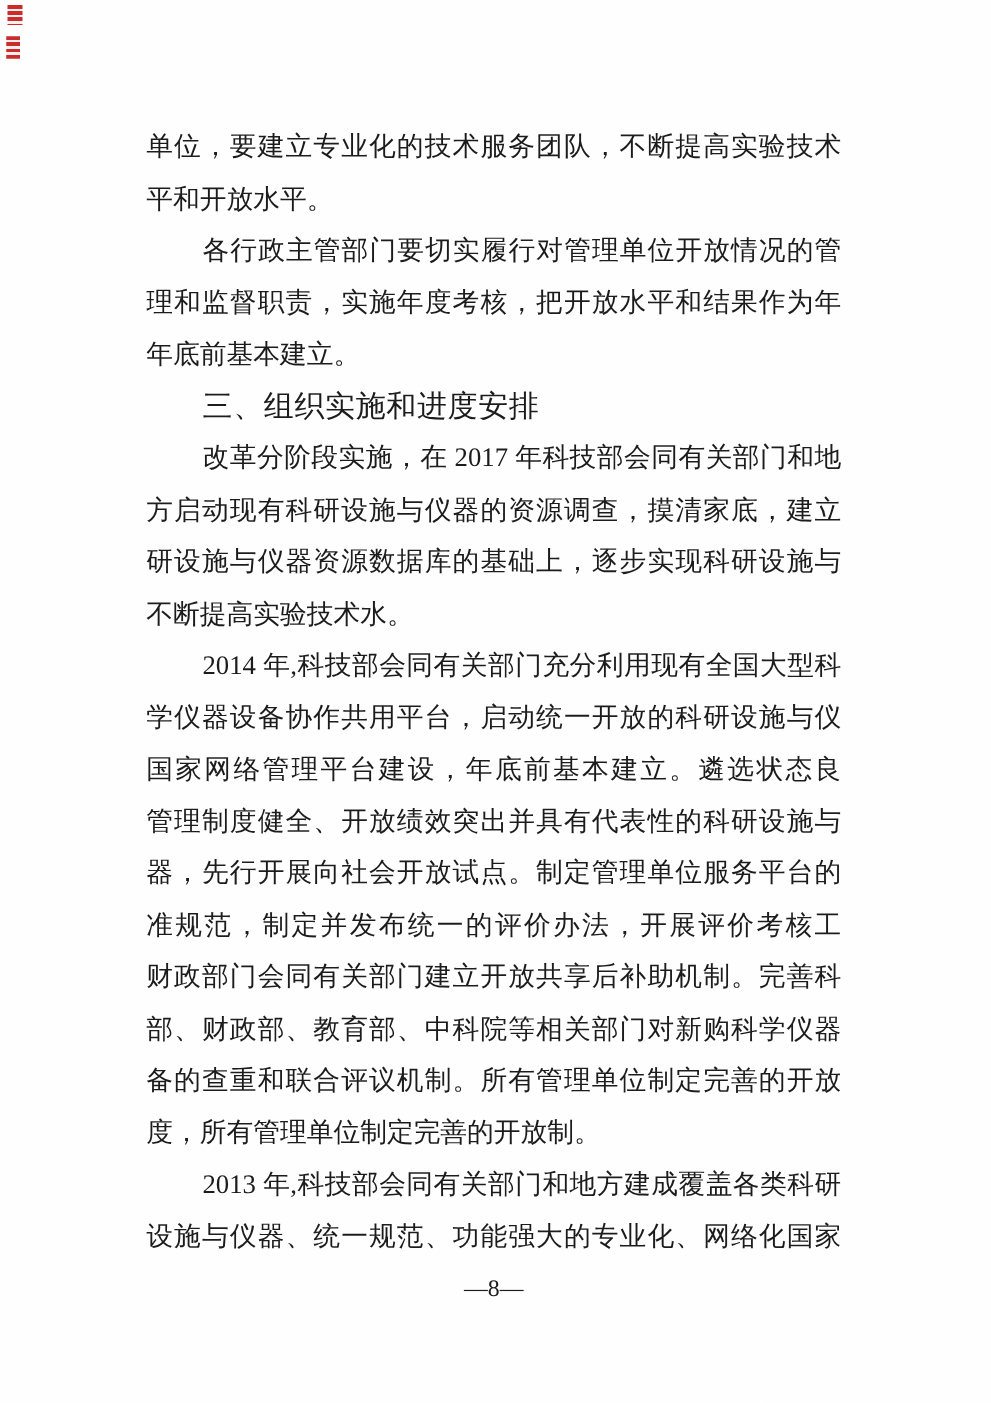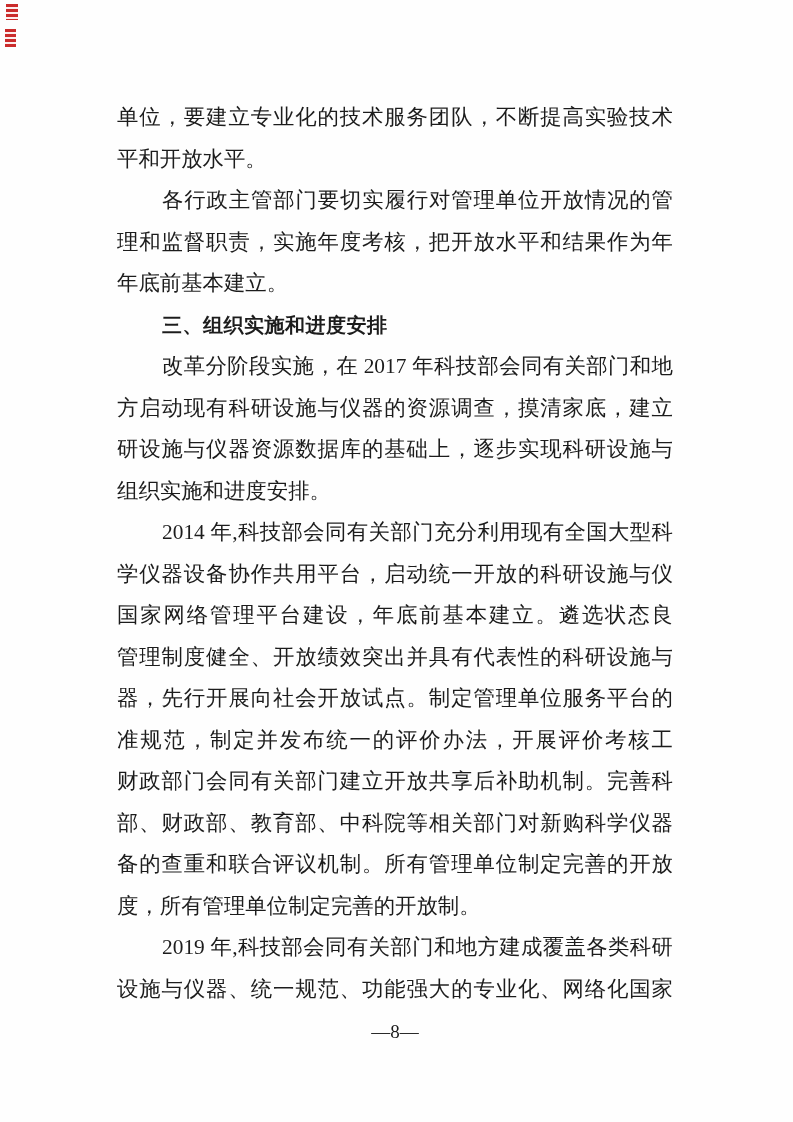--- a/index.html
+++ b/index.html
@@ -37,22 +37,22 @@
   }
   .line.end {
     text-align: center;
     text-align-last: left;
   }
   .line.heading {
     padding-left: 45px;
     text-align: left;
     text-align-last: left;
     font-family: "Liberation Sans", "DejaVu Sans", sans-serif;
-    font-weight: bold;
-    font-size: 20px;
+    font-weight: normal;
+    font-size: 24px;
     letter-spacing: 0.5px;
   }
   .page-footer {
     position: absolute;
     left: 117px;
     top: 1012px;
     width: 556px;
     height: 40px;
     line-height: 40px;
     text-align: center;
@@ -78,30 +78,30 @@
   <div class="content">
     <div class="line full">单位，要建立专业化的技术服务团队，不断提高实验技术水</div>
     <div class="line end">平和开放水平。</div>
     <div class="line first">各行政主管部门要切实履行对管理单位开放情况的管</div>
     <div class="line full">理和监督职责，实施年度考核，把开放水平和结果作为年度</div>
     <div class="line end">年底前基本建立。</div>
     <div class="line heading">三、组织实施和进度安排</div>
     <div class="line first">改革分阶段实施，在 2017 年科技部会同有关部门和地</div>
     <div class="line full">方启动现有科研设施与仪器的资源调查，摸清家底，建立科</div>
     <div class="line full">研设施与仪器资源数据库的基础上，逐步实现科研设施与仪</div>
-    <div class="line end">组织实施和进度安排。</div>
+    <div class="line end">不断提高实验技术水。</div>
     <div class="line first">2014 年,科技部会同有关部门充分利用现有全国大型科</div>
     <div class="line full">学仪器设备协作共用平台，启动统一开放的科研设施与仪器</div>
     <div class="line full">国家网络管理平台建设，年底前基本建立。遴选状态良好、</div>
     <div class="line full">管理制度健全、开放绩效突出并具有代表性的科研设施与仪</div>
     <div class="line full">器，先行开展向社会开放试点。制定管理单位服务平台的标</div>
     <div class="line full">准规范，制定并发布统一的评价办法，开展评价考核工作，</div>
     <div class="line full">财政部门会同有关部门建立开放共享后补助机制。完善科技</div>
     <div class="line full">部、财政部、教育部、中科院等相关部门对新购科学仪器设</div>
     <div class="line full">备的查重和联合评议机制。所有管理单位制定完善的开放制</div>
     <div class="line end">度，所有管理单位制定完善的开放制。</div>
-    <div class="line first">2019 年,科技部会同有关部门和地方建成覆盖各类科研</div>
+    <div class="line first">2013 年,科技部会同有关部门和地方建成覆盖各类科研</div>
     <div class="line full">设施与仪器、统一规范、功能强大的专业化、网络化国家网</div>
   </div>
 
   <div class="page-footer">—8—</div>
 
 </div>
 
 </body></html>

